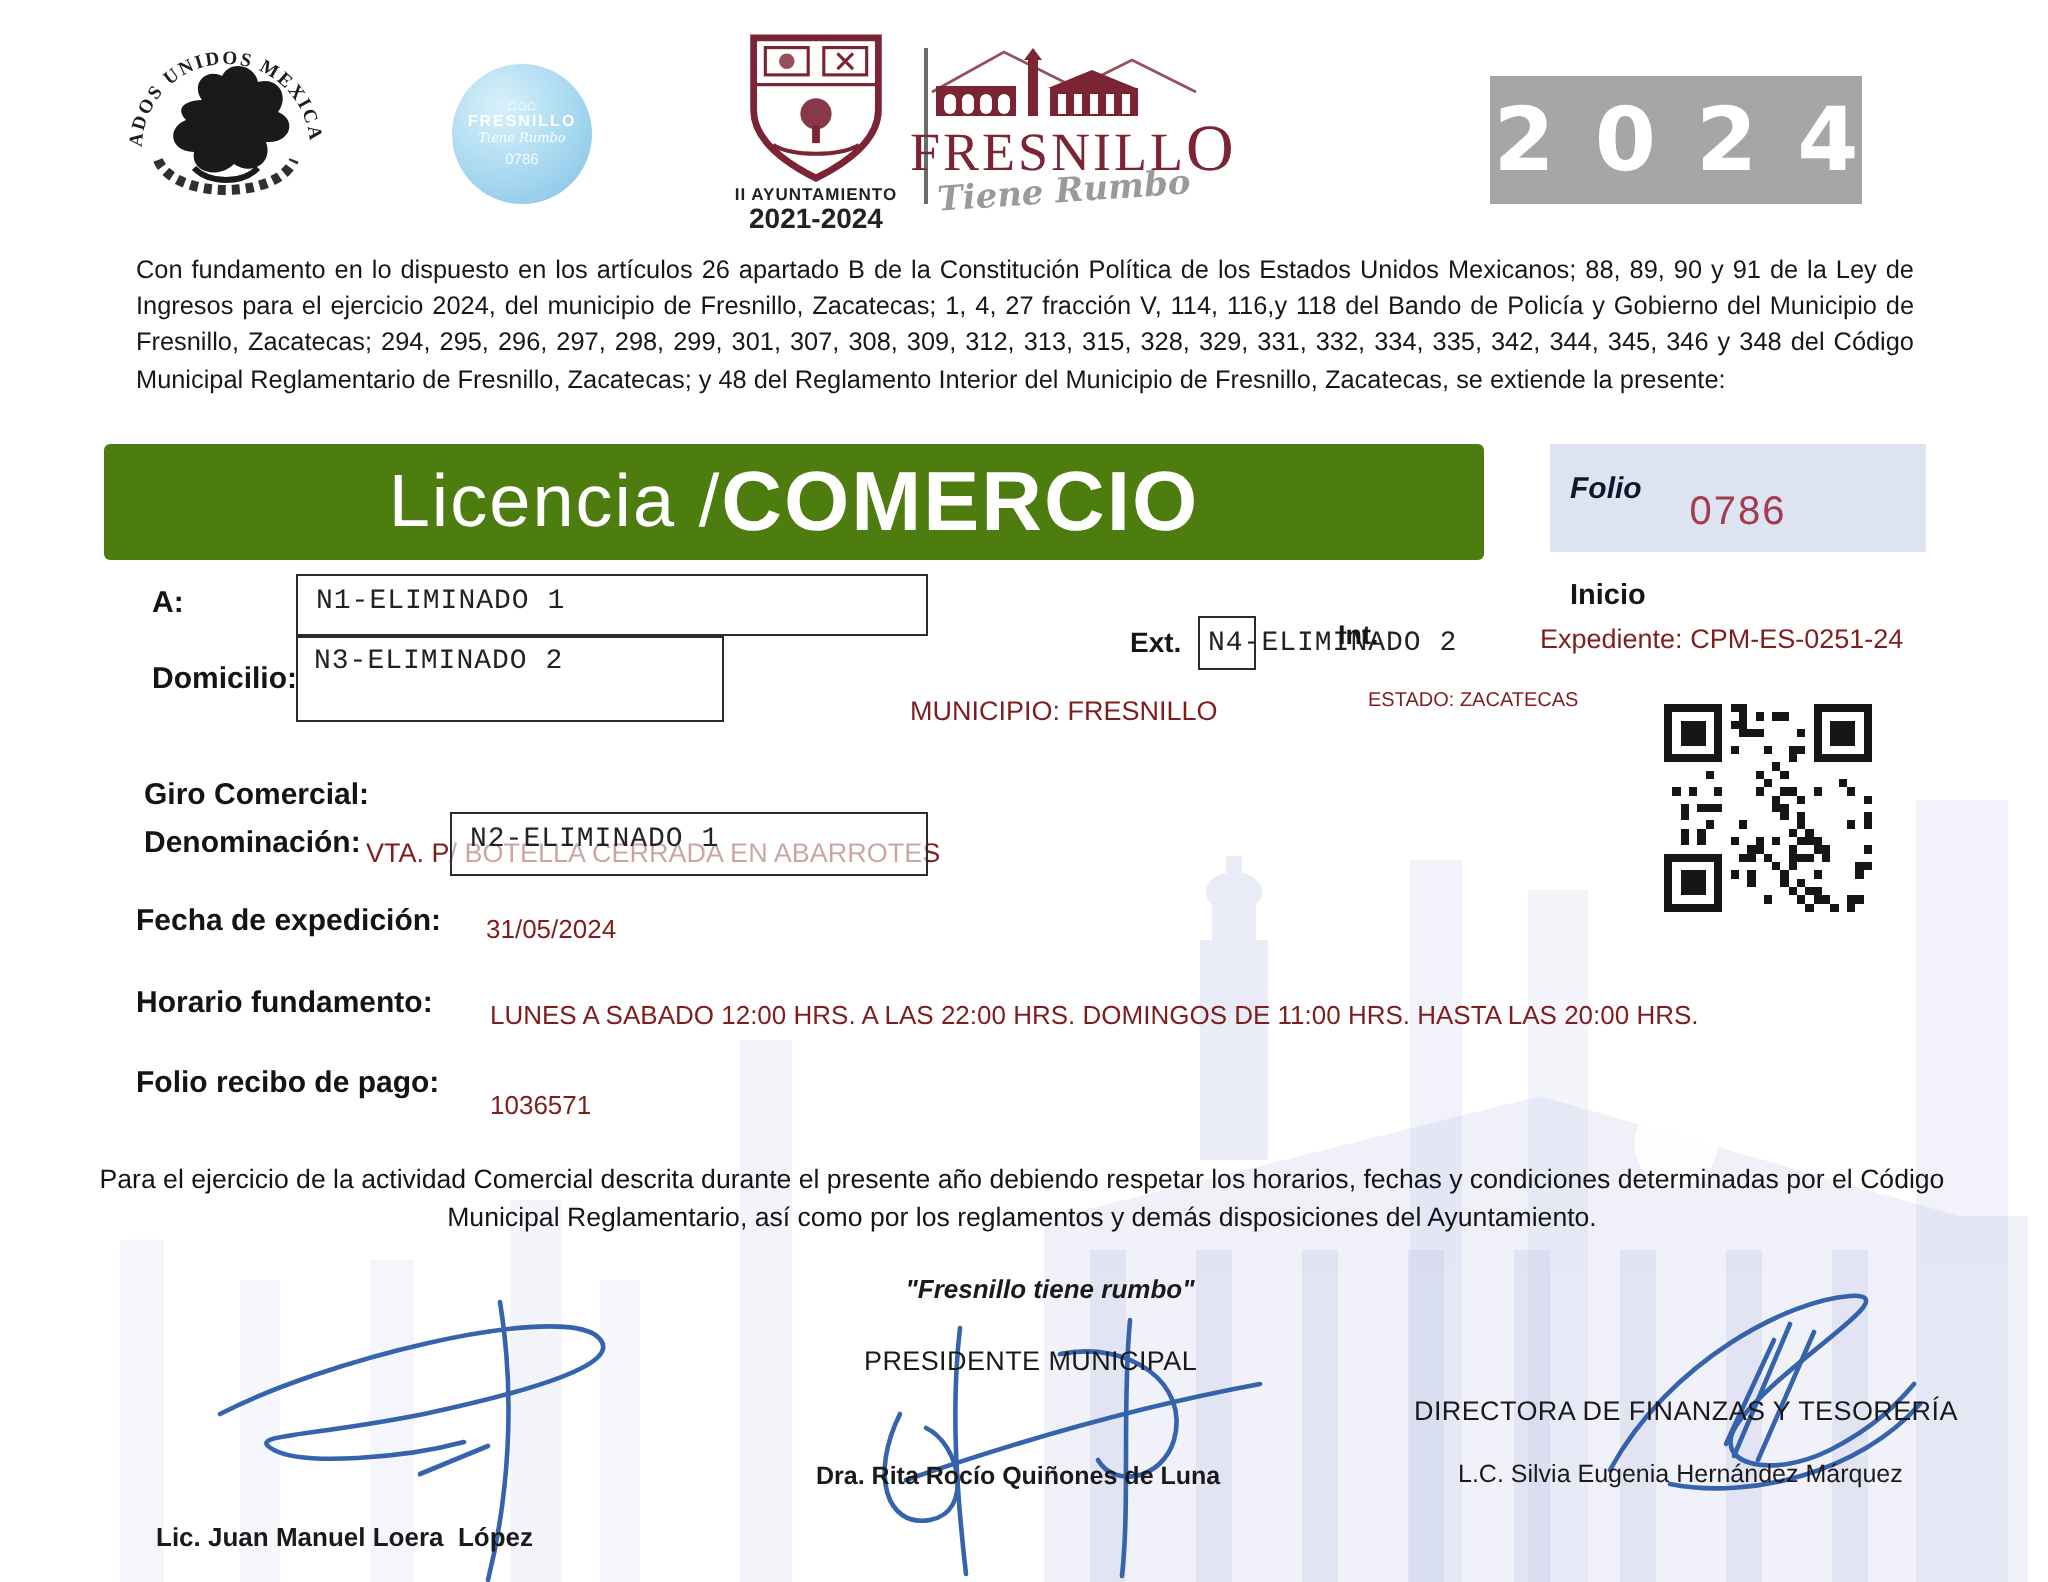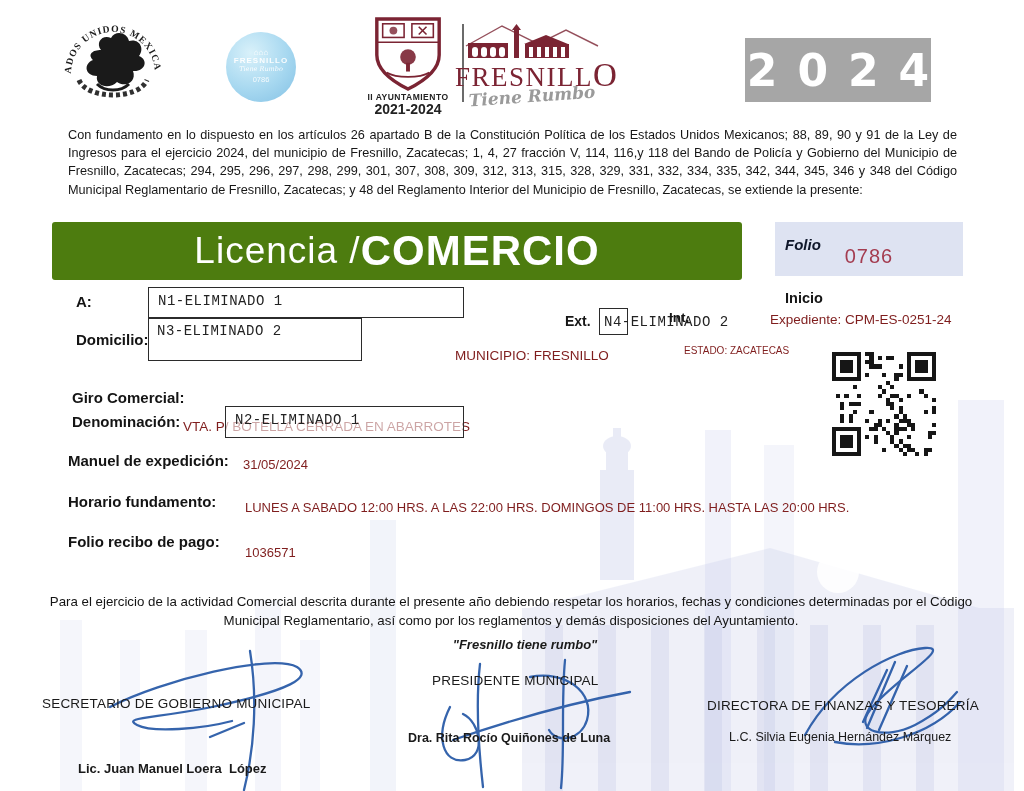--- a/index.html
+++ b/index.html
@@ -35,21 +35,21 @@
   .logoname .bigO{font-size:33px;}
   .logotag{position:absolute;left:462px;top:86px;width:140px;text-align:center;
            font-family:"DejaVu Serif",serif;font-style:italic;font-weight:bold;
            font-size:17px;color:#9a9a9a;transform:rotate(-4deg);}
   .crestcap1{position:absolute;left:358px;top:92px;width:100px;text-align:center;
              font-size:8.5px;font-weight:bold;color:#222;letter-spacing:.5px;}
   .crestcap2{position:absolute;left:358px;top:101px;width:100px;text-align:center;
              font-size:14px;font-weight:bold;color:#222;}
   .divline{position:absolute;left:462px;top:24px;width:1.6px;height:78px;background:#6b6b6b;}
   .footnote{position:absolute;left:35px;top:581px;width:952px;text-align:center;
-            font-size:13.3px;line-height:1.42;color:#141414;margin-top:12px;}
+            font-size:13.3px;line-height:1.42;color:#141414;}
   .sigtitle{font-size:13.5px;color:#1a1a1a;letter-spacing:.2px;}
   .signame{font-size:13px;color:#1a1a1a;white-space:pre;}
   .motto{position:absolute;left:425px;top:637px;width:200px;text-align:center;
          font-size:13px;font-weight:bold;font-style:italic;color:#1a1a1a;}
   .wm{position:absolute;left:0;top:0;pointer-events:none;}
   svg{display:block;}
 </style>
 </head>
 <body>
 
@@ -306,41 +306,40 @@
       <rect x="80" y="8" width="12" height="12"></rect>
       <rect x="0" y="72" width="28" height="28"></rect>
       <rect x="4" y="76" width="20" height="20" fill="#fff"></rect>
       <rect x="8" y="80" width="12" height="12"></rect>
     </svg>
 
   <span class="abs label" style="left:72px;top:413px;">Denominación:</span>
   <div class="fieldbox" style="left:225px;top:406px;width:237px;height:30px;"></div>
   <span class="abs mono" style="left:235px;top:412px;">N2-ELIMINADO 1</span>
 
-  <span class="abs label" style="left:68px;top:452px;">Manuel de expedición:</span>
+  <span class="abs label" style="left:68px;top:452px;">Fecha de expedición:</span>
   <span class="abs bval" style="left:243px;top:457px;">31/05/2024</span>
 
   <span class="abs label" style="left:68px;top:493px;">Horario fundamento:</span>
   <span class="abs bval" style="left:245px;top:500px;">LUNES A SABADO 12:00 HRS. A LAS 22:00 HRS. DOMINGOS DE 11:00 HRS. HASTA LAS 20:00 HRS.</span>
 
   <span class="abs label" style="left:68px;top:533px;">Folio recibo de pago:</span>
   <span class="abs bval" style="left:245px;top:545px;">1036571</span>
 
   <div class="footnote">Para el ejercicio de la actividad Comercial descrita durante el presente año debiendo respetar los horarios, fechas y condiciones determinadas por el Código Municipal Reglamentario, así como por los reglamentos y demás disposiciones del Ayuntamiento.</div>
 
   <div class="motto">"Fresnillo tiene rumbo"</div>
 
   <svg class="abs" style="left:92px;top:645px;" width="265" height="146" viewBox="0 0 265 146">
     <g stroke="#2b5ca8" stroke-width="2.3" fill="none" stroke-linecap="round" opacity="0.95">
       <path d="M18,62 C70,35 180,8 205,22 C220,32 200,45 120,62 C60,74 30,72 45,80 C60,88 110,84 140,76"></path>
       <path d="M158,6 C166,55 162,105 152,145"></path>
       <path d="M118,92 L152,78"></path>
     </g>
   </svg>
-  <span class="abs sigtitle" style="left:42px;top:696px;">SECRETARIO DE GOBIERNO MUNICIPAL</span>
   <span class="abs signame" style="left:78px;top:741px;font-weight:bold;margin-top:20px;">Lic. Juan Manuel Loera  López</span>
 
   <svg class="abs" style="left:425px;top:652px;" width="215" height="139" viewBox="0 0 215 139">
     <g stroke="#2b5ca8" stroke-width="2.3" fill="none" stroke-linecap="round" opacity="0.95">
       <path d="M25,55 C10,85 18,112 40,108 C62,104 55,70 38,62"></path>
       <path d="M55,12 C50,55 54,100 58,135"></path>
       <path d="M28,88 C80,70 140,52 205,40"></path>
       <path d="M140,8 C136,50 140,100 136,136"></path>
       <path d="M105,25 C140,18 170,40 162,68 C156,88 132,92 124,78"></path>
     </g>

